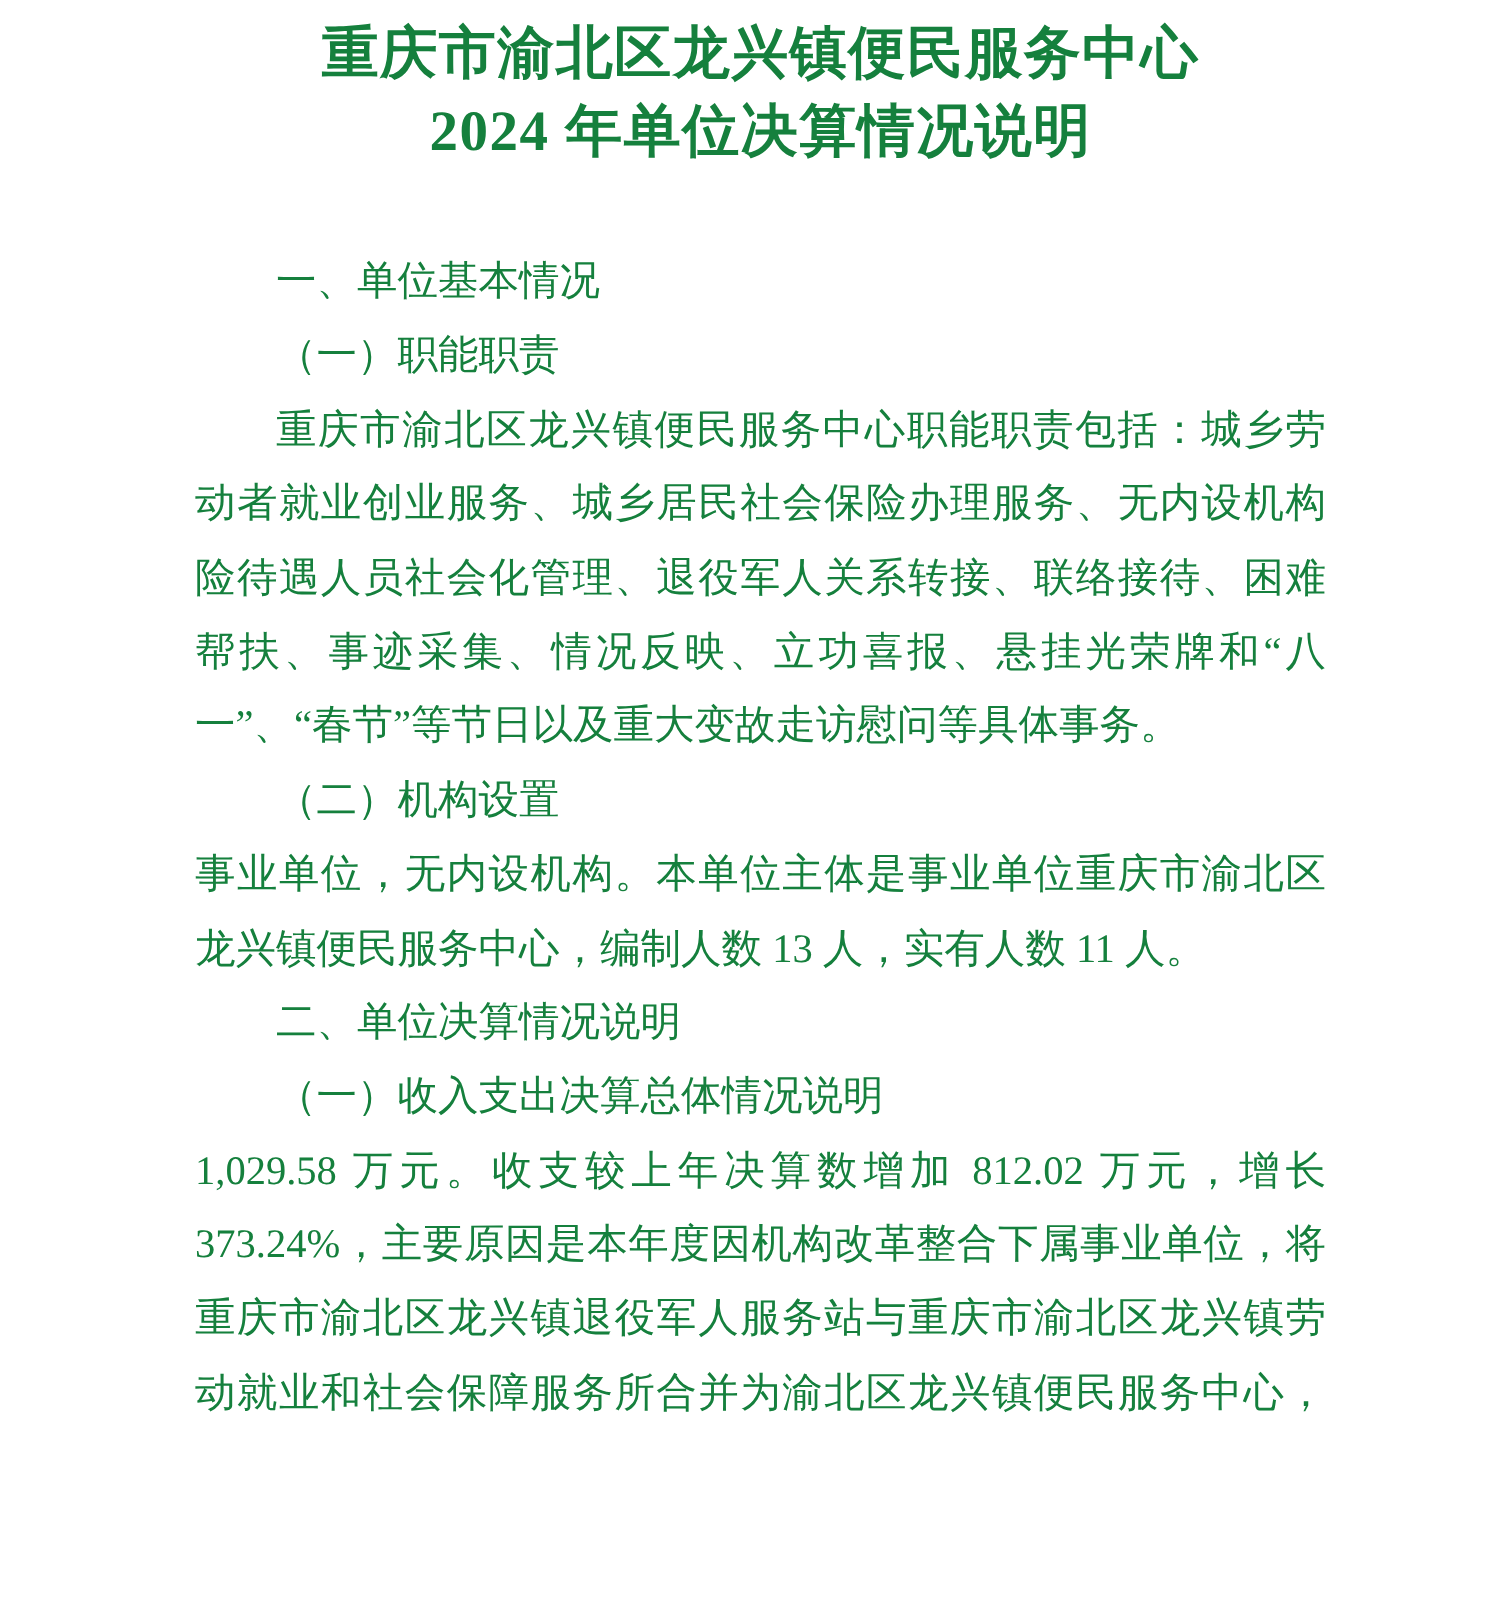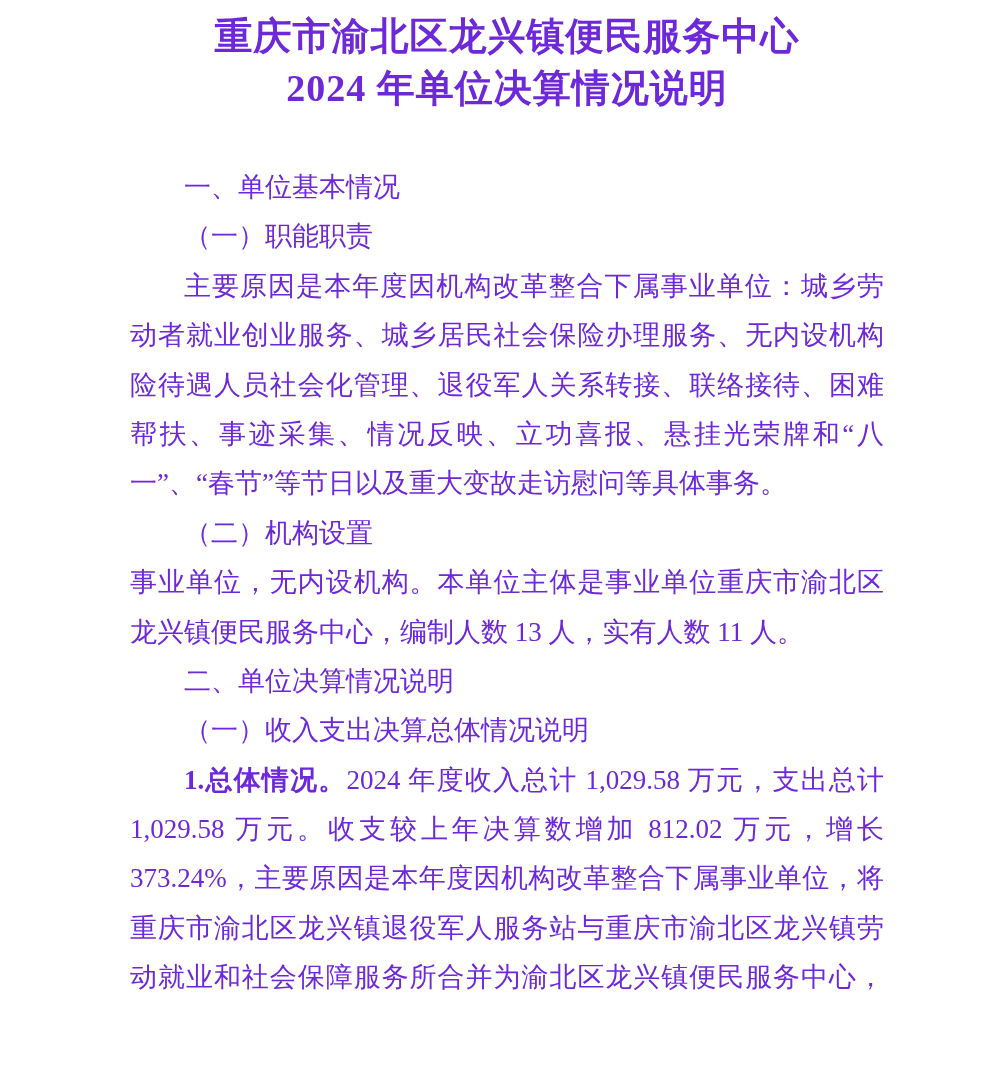--- a/index.html
+++ b/index.html
@@ -5,21 +5,21 @@
   html, body {
     margin: 0;
     padding: 0;
     background: #ffffff;
   }
   .page {
     position: relative;
     width: 1000px;
     height: 1066px;
     background: #ffffff;
-    color: #6d28d9;
+    color: #15803d;
     overflow: hidden;
     box-sizing: border-box;
     padding: 10px 116px 0 130px;
     font-family: "Liberation Serif", "DejaVu Serif", serif;
   }
   .doc-title {
     margin: 0;
     text-align: center;
     font-size: 38px;
     line-height: 52px;
@@ -65,35 +65,34 @@
     <span class="tl">重庆市渝北区龙兴镇便民服务中心</span>
     <span class="tl">2024 年单位决算情况说明</span>
   </h1>
 
   <div class="doc-body">
 
     <div class="line h-sans ind">一、单位基本情况</div>
 
     <div class="line kai ind">（一）职能职责</div>
 
-    <div class="line fill ind">主要原因是本年度因机构改革整合下属事业单位：城乡劳</div>
+    <div class="line fill ind">重庆市渝北区龙兴镇便民服务中心职能职责包括：城乡劳</div>
     <div class="line fill">动者就业创业服务、城乡居民社会保险办理服务、无内设机构</div>
     <div class="line fill">险待遇人员社会化管理、退役军人关系转接、联络接待、困难</div>
     <div class="line fill">帮扶、事迹采集、情况反映、立功喜报、悬挂光荣牌和“八</div>
     <div class="line">一”、“春节”等节日以及重大变故走访慰问等具体事务。</div>
 
     <div class="line kai ind">（二）机构设置</div>
 
     <div class="line fill">事业单位，无内设机构。本单位主体是事业单位重庆市渝北区</div>
     <div class="line">龙兴镇便民服务中心，编制人数 13 人，实有人数 11 人。</div>
 
     <div class="line h-sans ind">二、单位决算情况说明</div>
 
     <div class="line kai ind">（一）收入支出决算总体情况说明</div>
 
-    <div class="line fill ind"><span class="lead-bold">1.总体情况。</span><span>2024 年度收入总计 1,029.58 万元，支出总计</span></div>
     <div class="line fill">1,029.58 万元。收支较上年决算数增加 812.02 万元，增长</div>
     <div class="line fill">373.24%，主要原因是本年度因机构改革整合下属事业单位，将</div>
     <div class="line fill">重庆市渝北区龙兴镇退役军人服务站与重庆市渝北区龙兴镇劳</div>
     <div class="line fill">动就业和社会保障服务所合并为渝北区龙兴镇便民服务中心，</div>
 
   </div>
 </div>
 
 </body></html>

